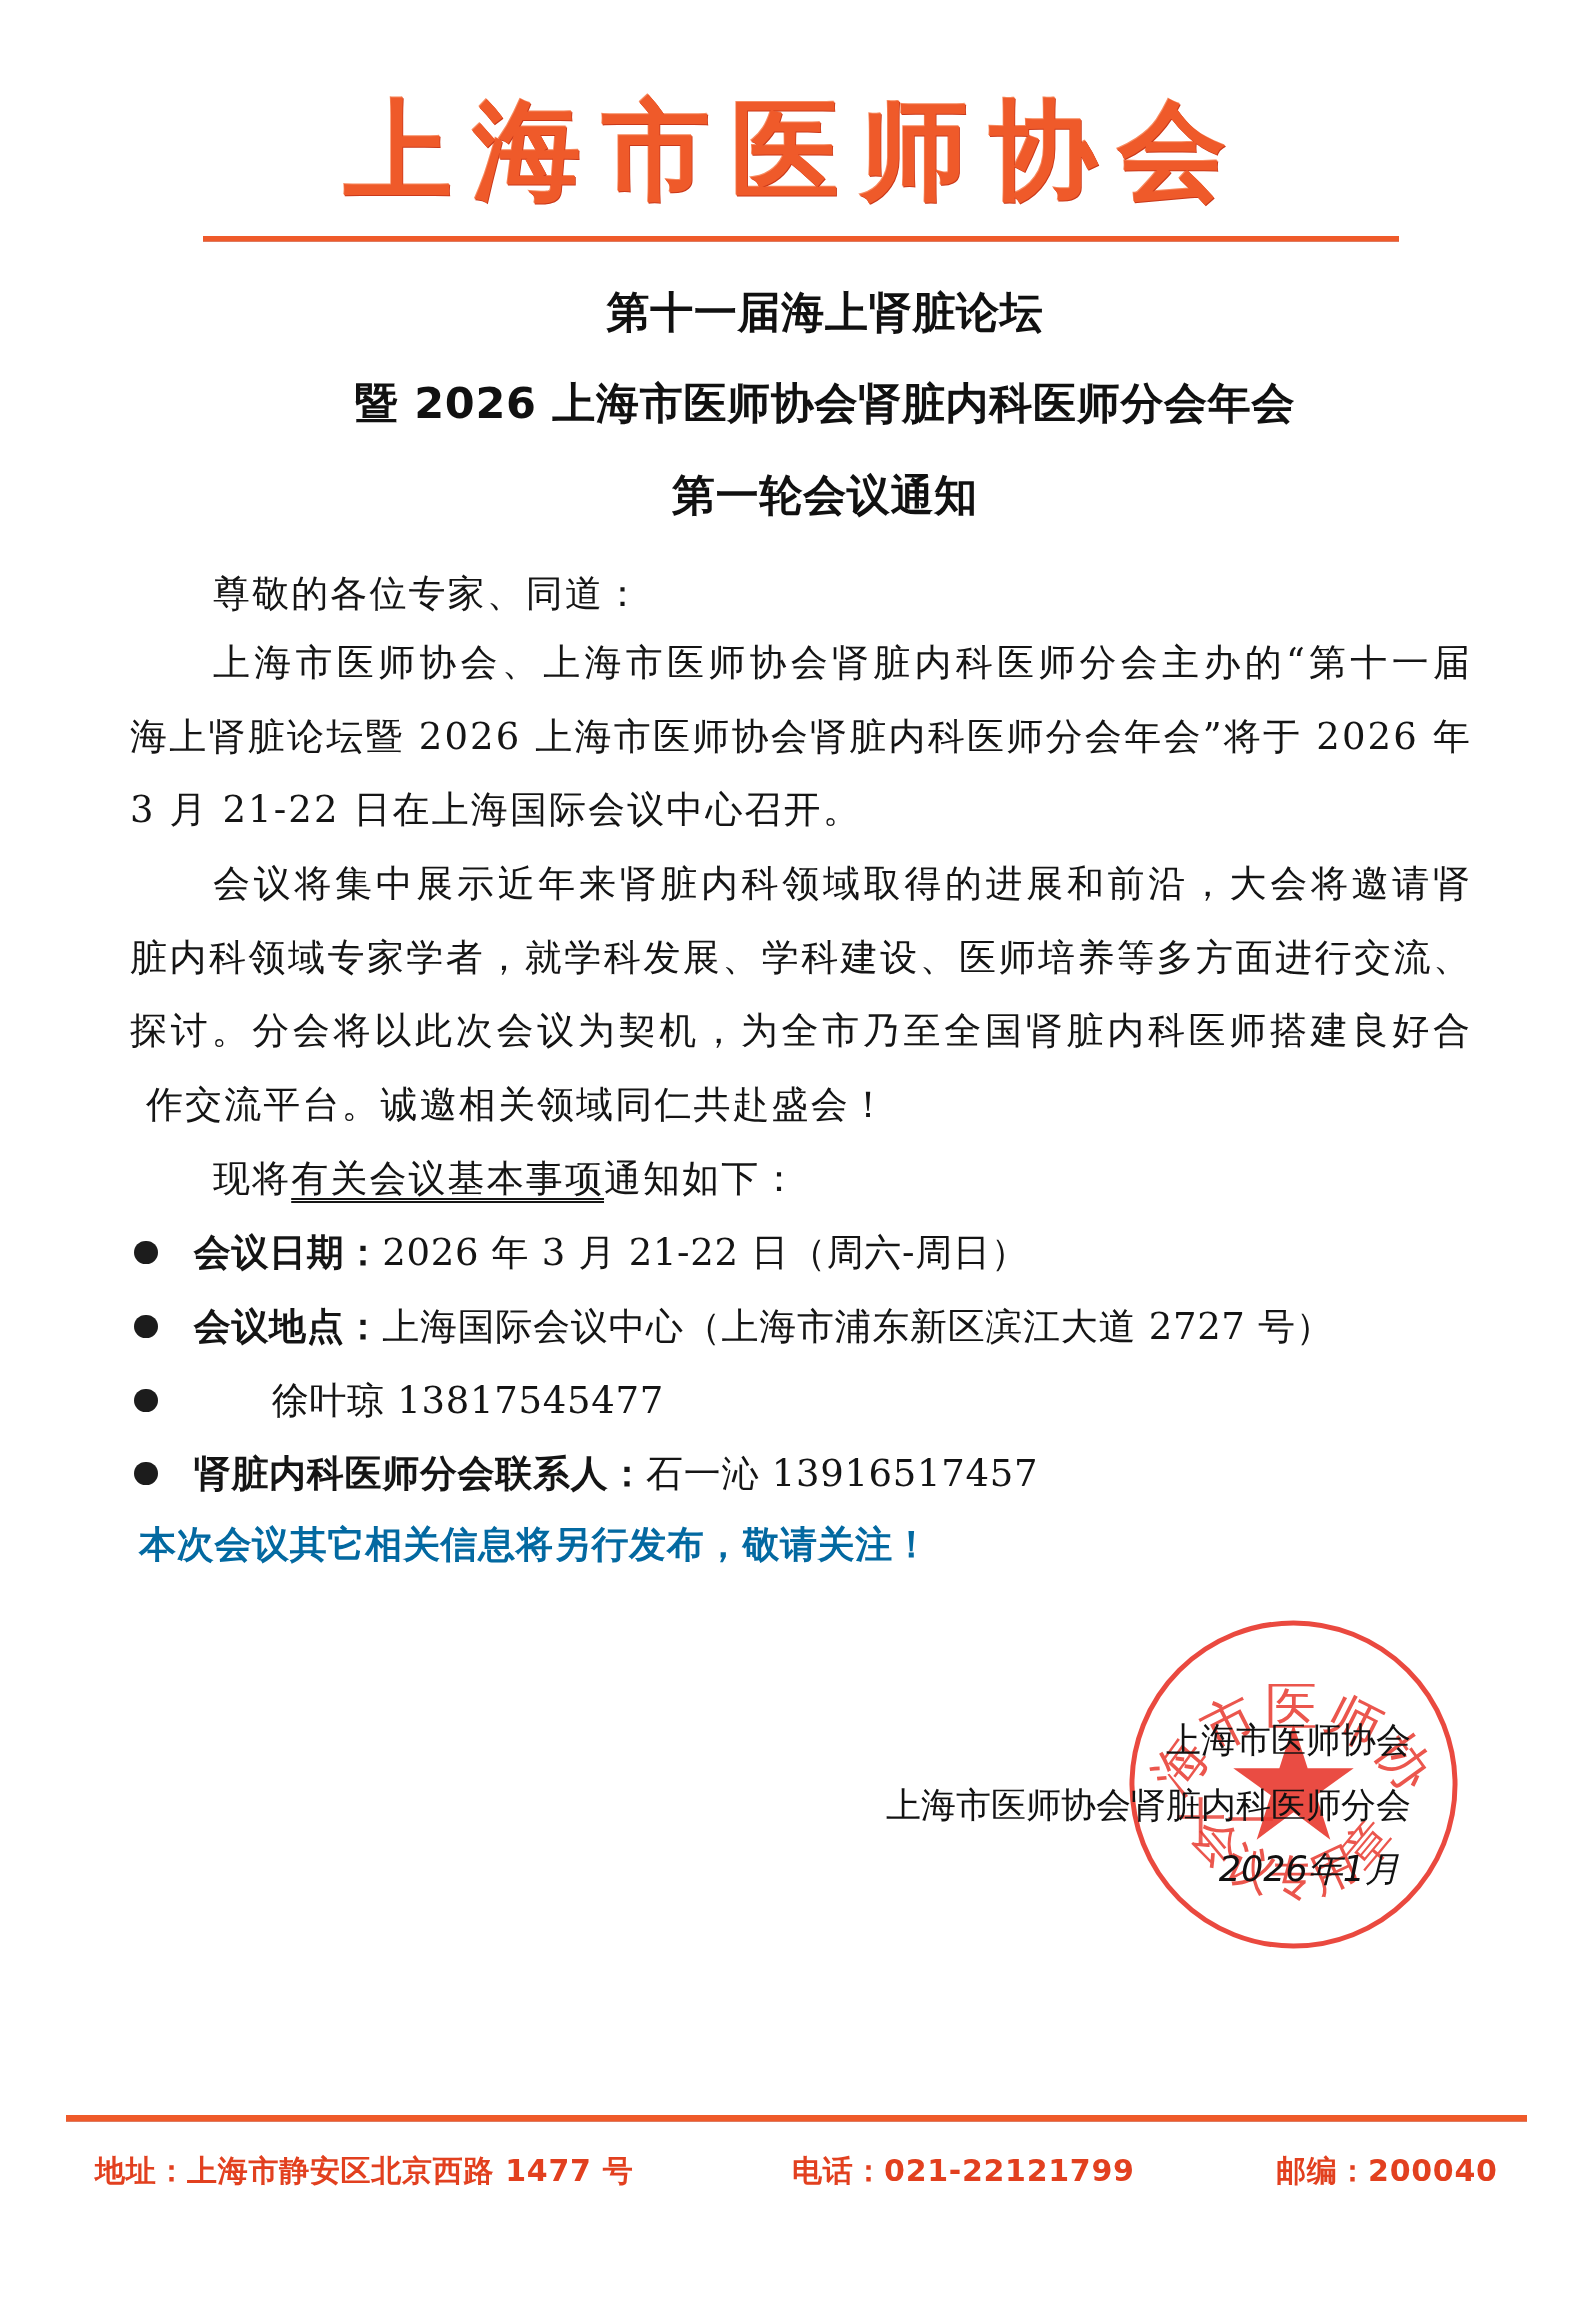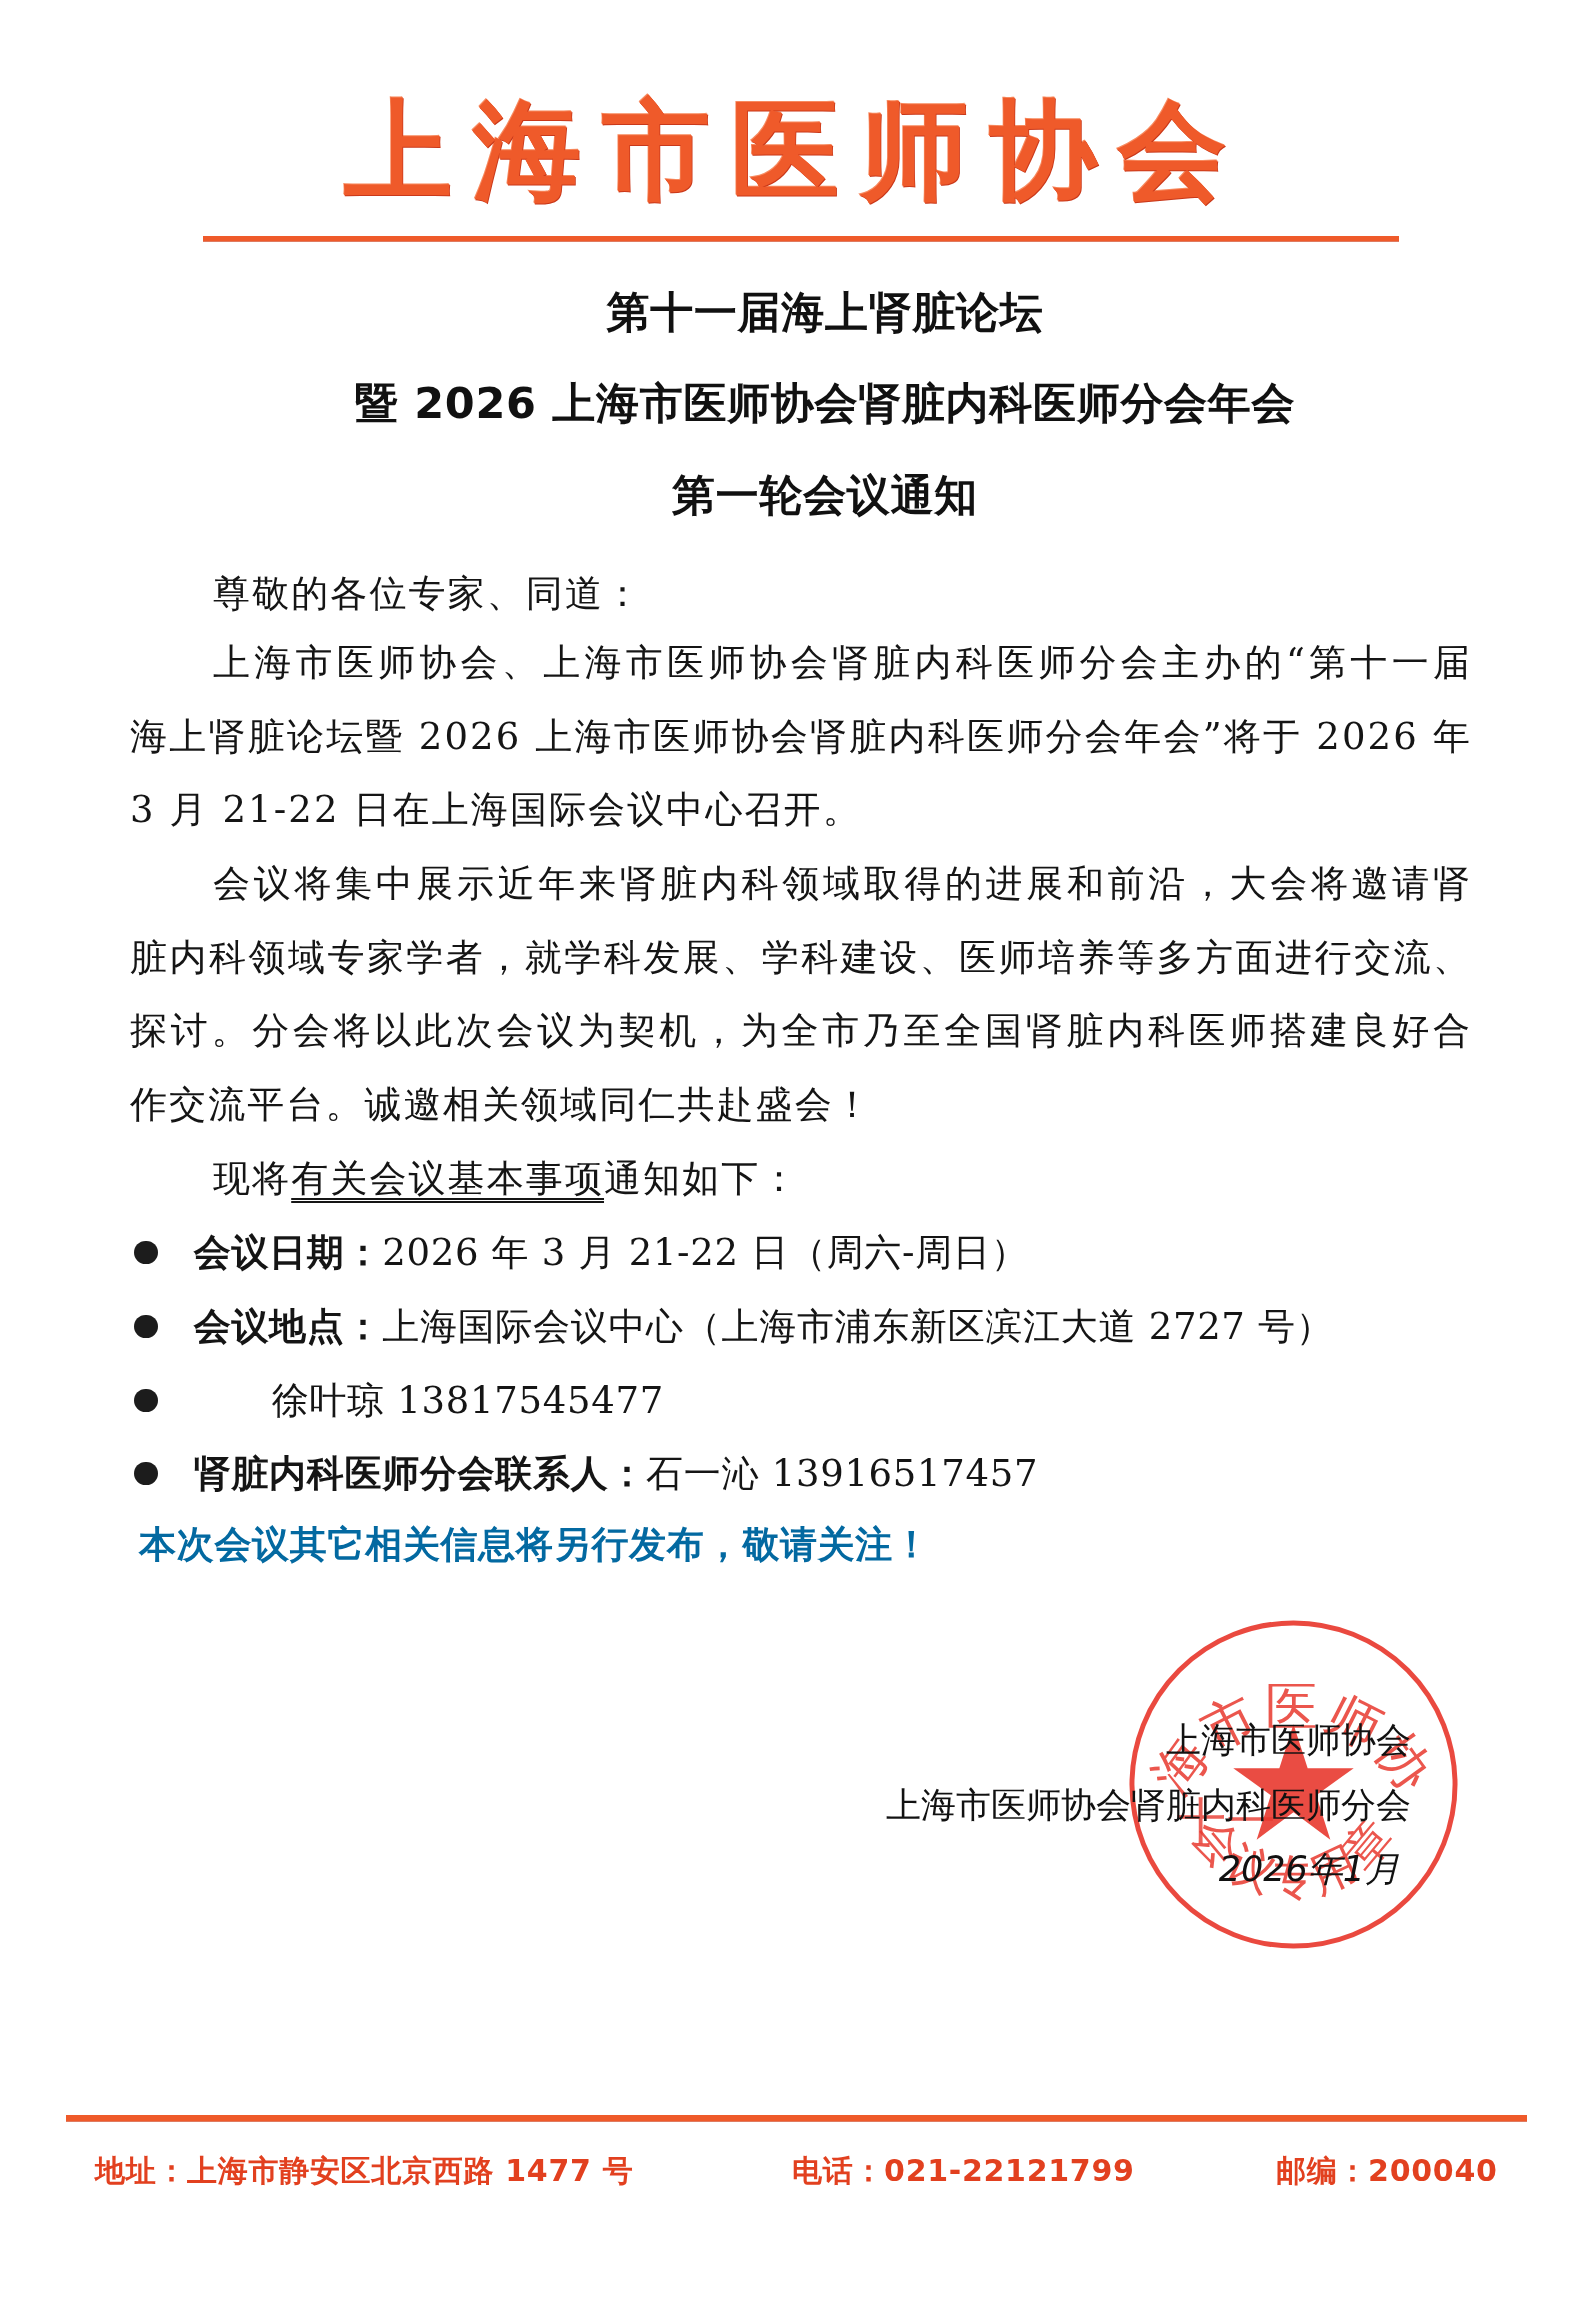--- a/index.html
+++ b/index.html
@@ -164,21 +164,21 @@
 
 <div class="abs body-line indent" style="top:571px;">尊敬的各位专家、同道：</div>
 
 <div class="abs body-line indent justify-line" style="top:640px;">上海市医师协会、上海市医师协会肾脏内科医师分会主办的“第十一届</div>
 <div class="abs body-line justify-line" style="top:714px;">海上肾脏论坛暨 2026 上海市医师协会肾脏内科医师分会年会”将于 2026 年</div>
 <div class="abs body-line" style="top:787px;">3 月 21-22 日在上海国际会议中心召开。</div>
 
 <div class="abs body-line indent justify-line" style="top:861px;">会议将集中展示近年来肾脏内科领域取得的进展和前沿，大会将邀请肾</div>
 <div class="abs body-line justify-line" style="top:935px;">脏内科领域专家学者，就学科发展、学科建设、医师培养等多方面进行交流、</div>
 <div class="abs body-line justify-line" style="top:1008px;font-family:Liberation Serif, serif;">探讨。分会将以此次会议为契机，为全市乃至全国肾脏内科医师搭建良好合</div>
-<div class="abs body-line" style="top:1082px;">作交流平台。诚邀相关领域同仁共赴盛会！</div>
+<div class="abs body-line" style="top:1082px;margin-left:16px;">作交流平台。诚邀相关领域同仁共赴盛会！</div>
 
 <div class="abs body-line indent" style="top:1156px;">
   <span>现将</span><span class="underline-double">有关会议基本事项</span><span>通知如下：</span>
 </div>
 
 <div class="abs bullet-row" style="top:1230px;">
   <span class="bullet-dot"></span>
   <span class="bullet-label">会议日期：</span>
   <span class="bullet-value">2026 年 3 月 21-22 日（周六-周日）</span>
 </div>

